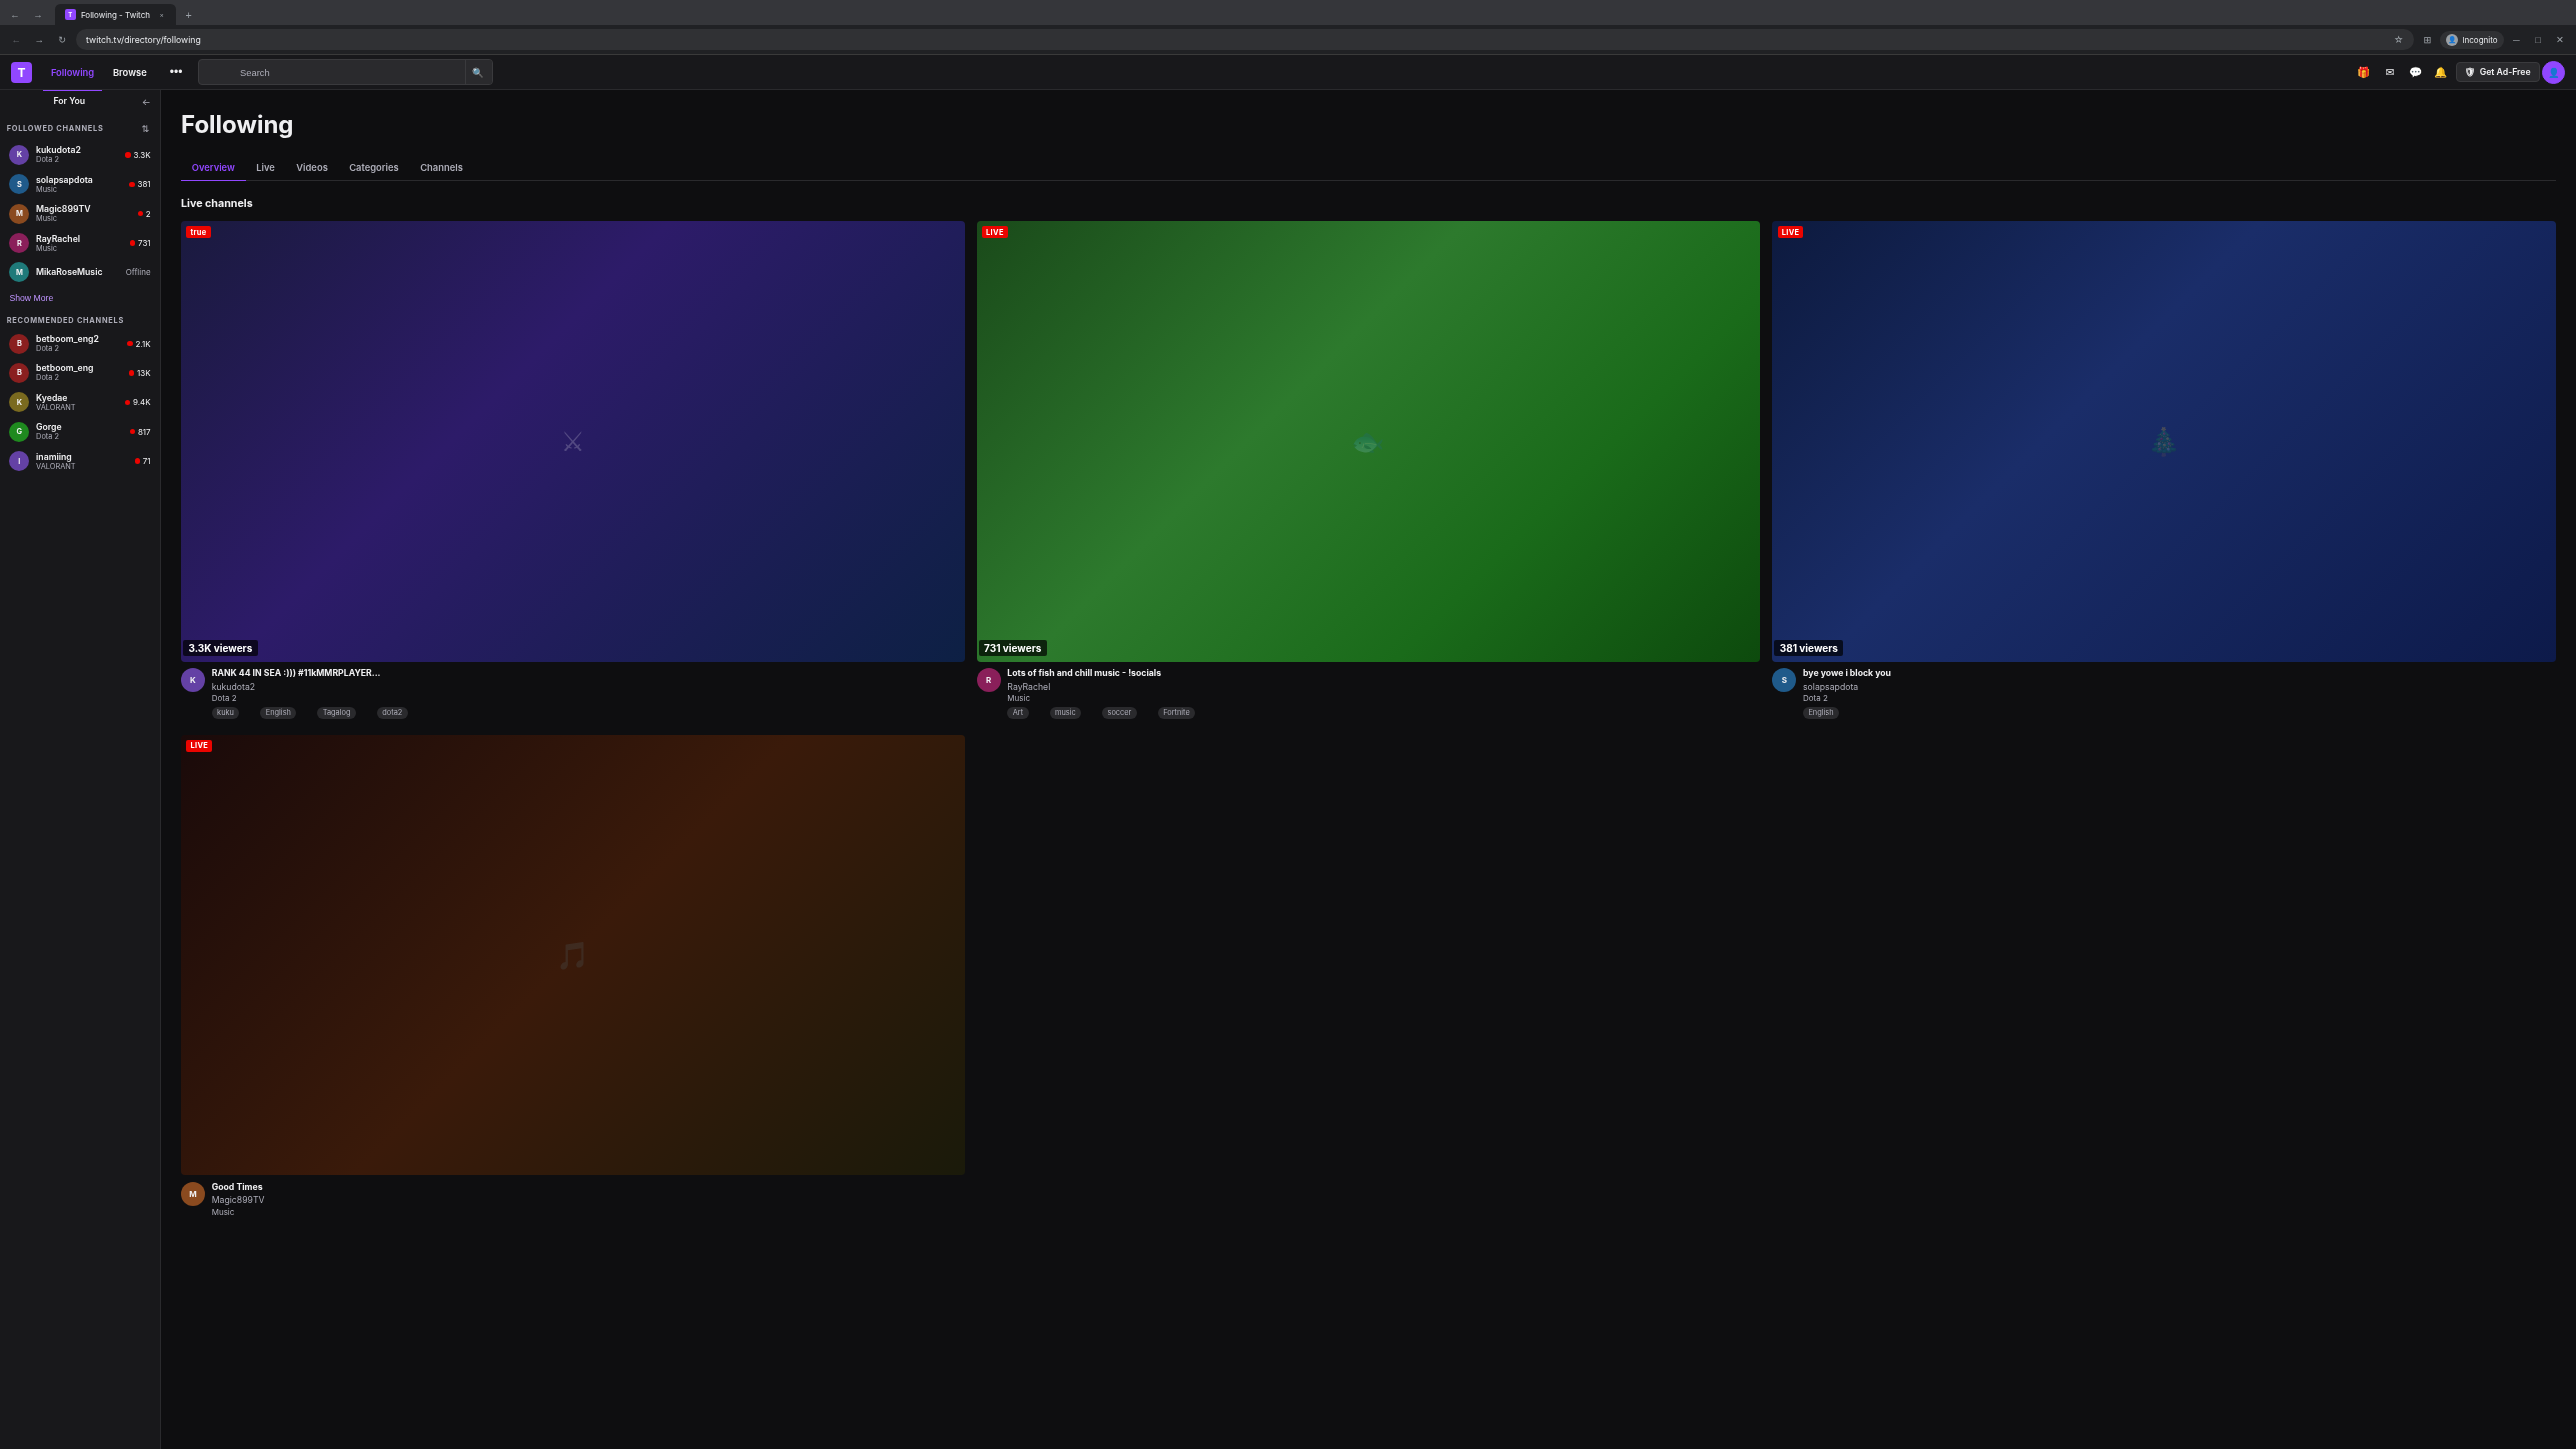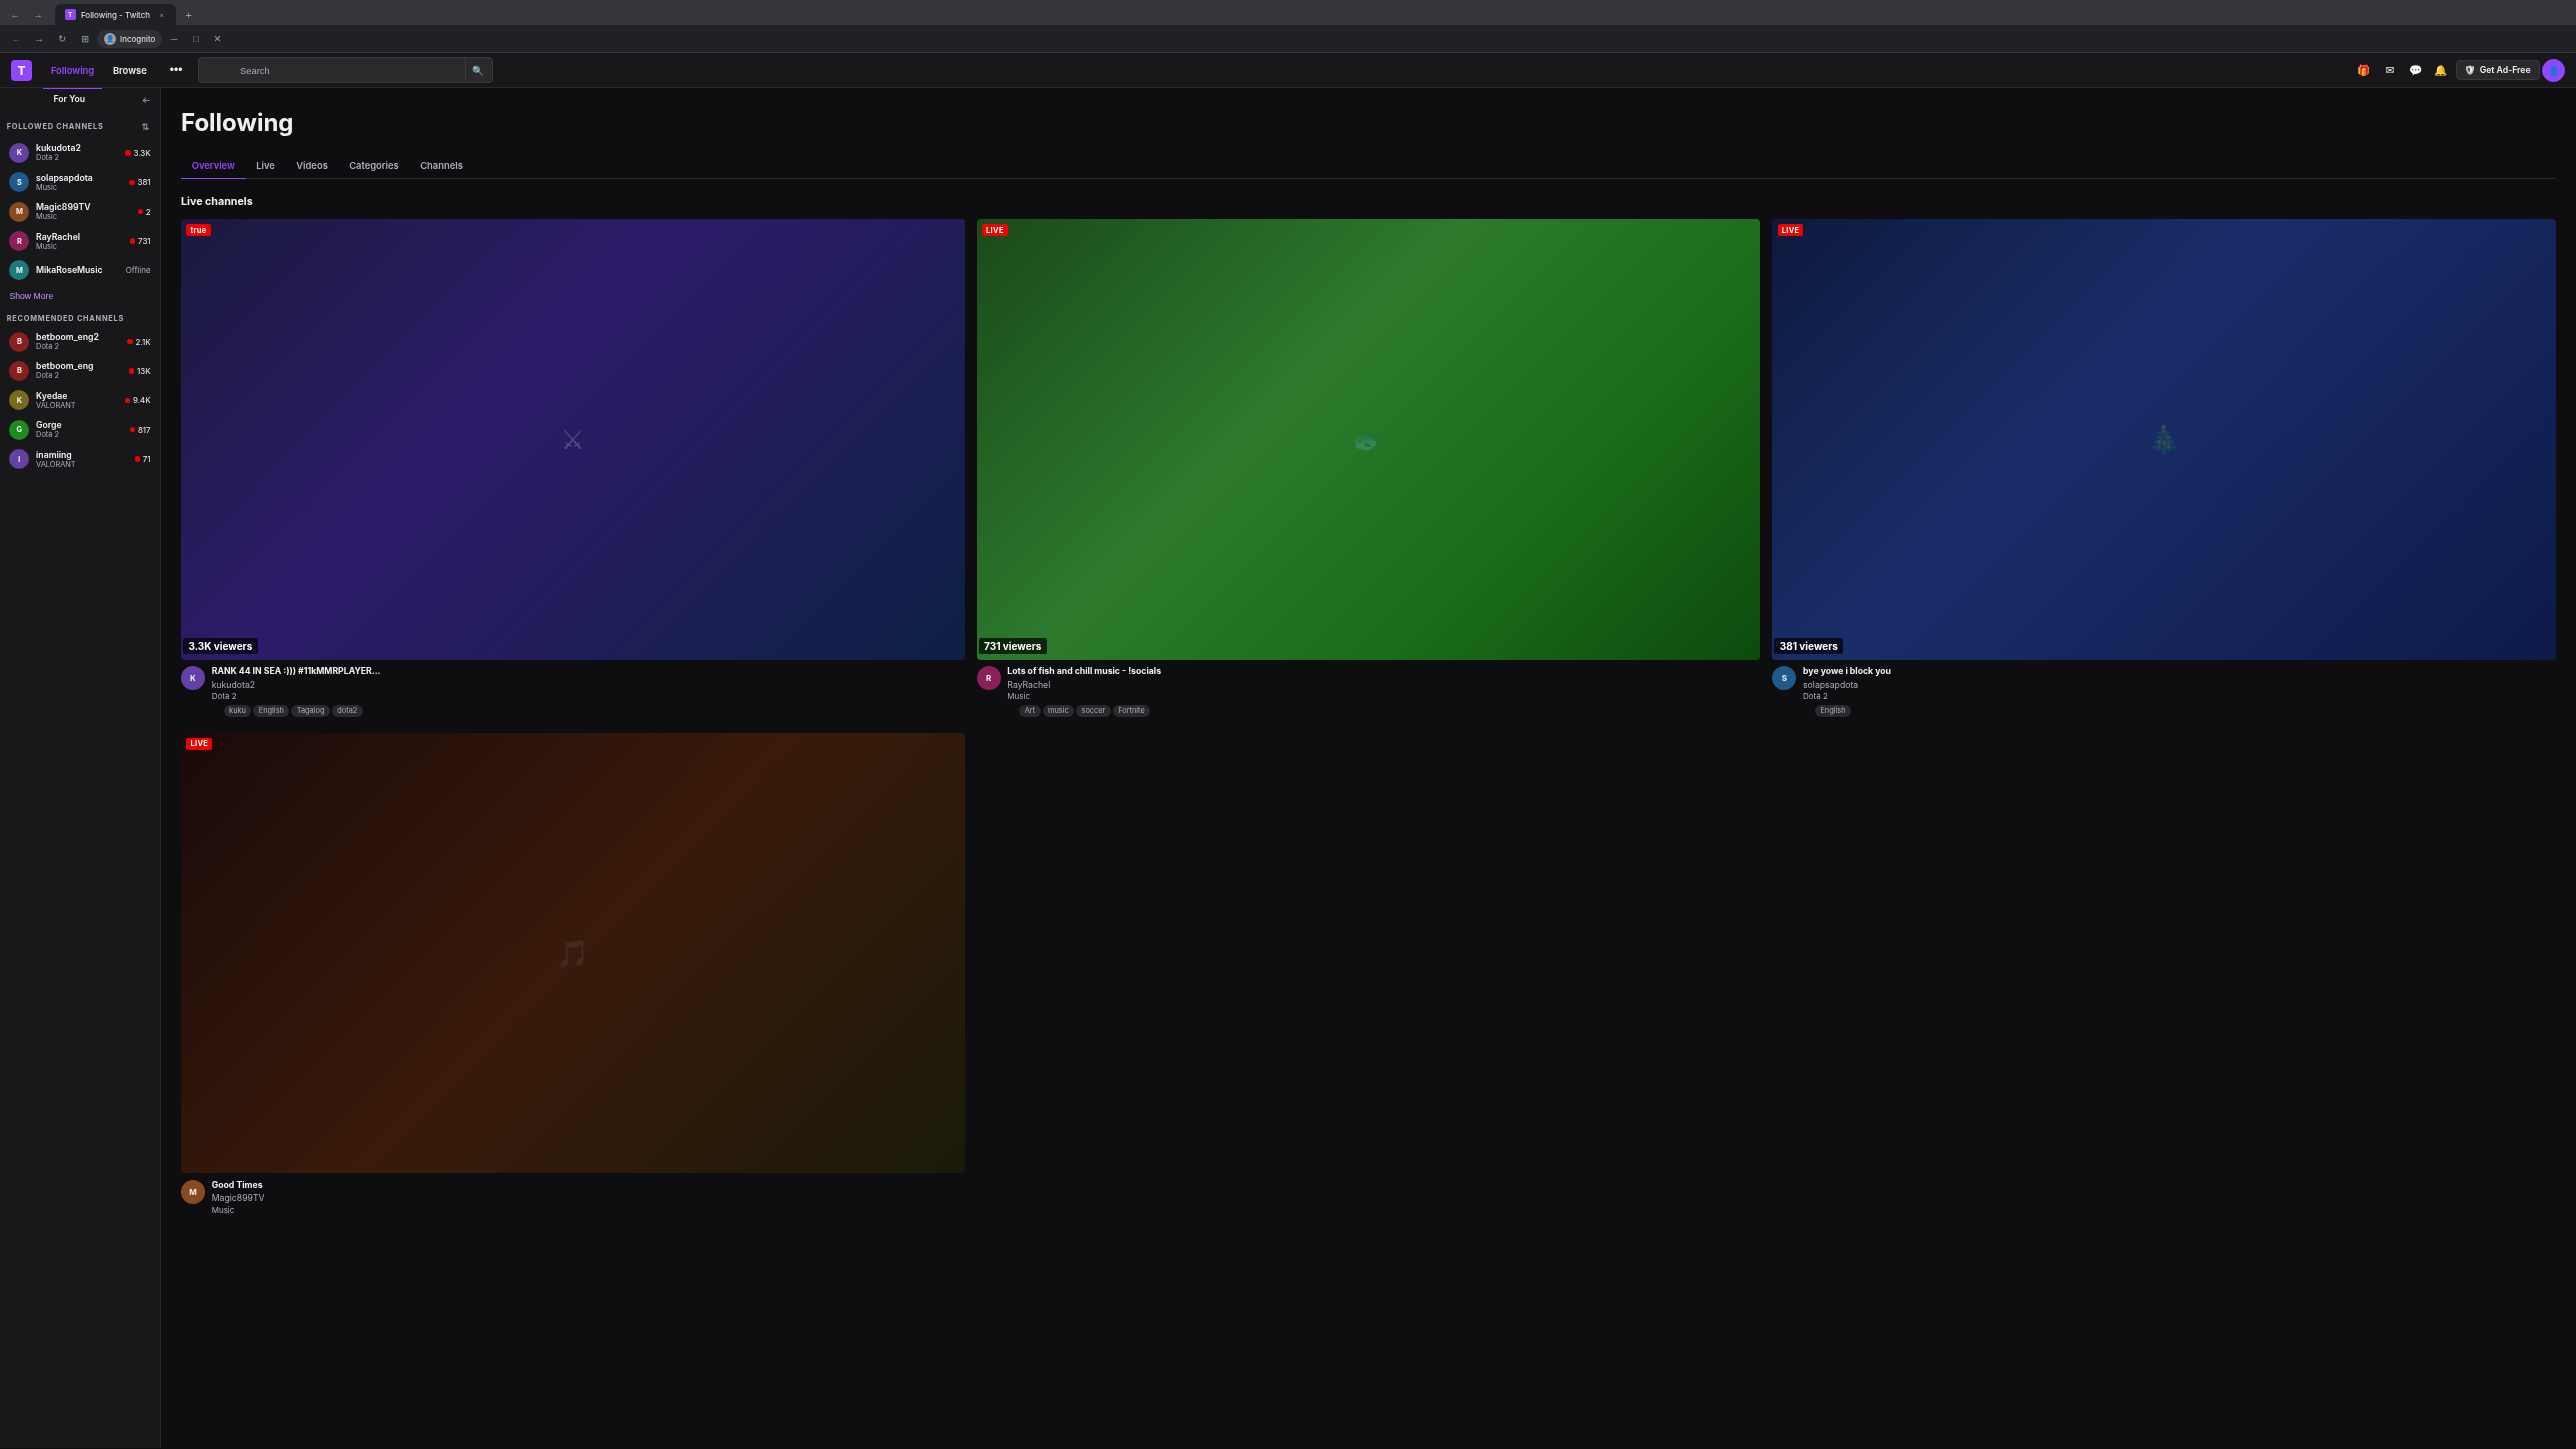--- a/index.html
+++ b/index.html
@@ -522,21 +522,21 @@
       font-size: 8.7px;
       color: #adadb8;
       margin-bottom: 1.3px;
     }
     .stream-game {
       font-size: 8px;
       color: #adadb8;
       margin-bottom: 4px;
     }
     .stream-tags {
-      display: flex; flex-wrap: wrap; gap: 2px; margin-left: 12px;
+      display: flex; flex-wrap: wrap; gap: 21px;
     }
     .stream-tag {
       background: #2a2a2d;
       color: #adadb8;
       font-size: 7.4px;
       padding: 1.3px 5.4px;
       border-radius: 6.7px;
       cursor: pointer;
     }
 
@@ -582,20 +582,24 @@
       <div class="tab-favicon">T</div>
       <span class="tab-title">Following - Twitch</span>
       <div class="tab-close">×</div>
     </div>
     <button class="browser-new-tab">+</button>
   </div>
   <div class="browser-toolbar">
     <button class="browser-nav-btn disabled">←</button>
     <button class="browser-nav-btn">→</button>
     <button class="browser-nav-btn">↻</button>
+    <div class="browser-address-bar">
+      <span class="browser-address-text">twitch.tv/directory/following</span>
+      <span class="browser-star">☆</span>
+    </div>
     <div class="browser-actions">
       <button class="browser-action-btn">⊞</button>
       <div class="incognito-badge">
         <div class="incognito-icon">👤</div>
         <span>Incognito</span>
       </div>
       <button class="browser-action-btn">─</button>
       <button class="browser-action-btn">□</button>
       <button class="browser-action-btn">✕</button>
     </div>

